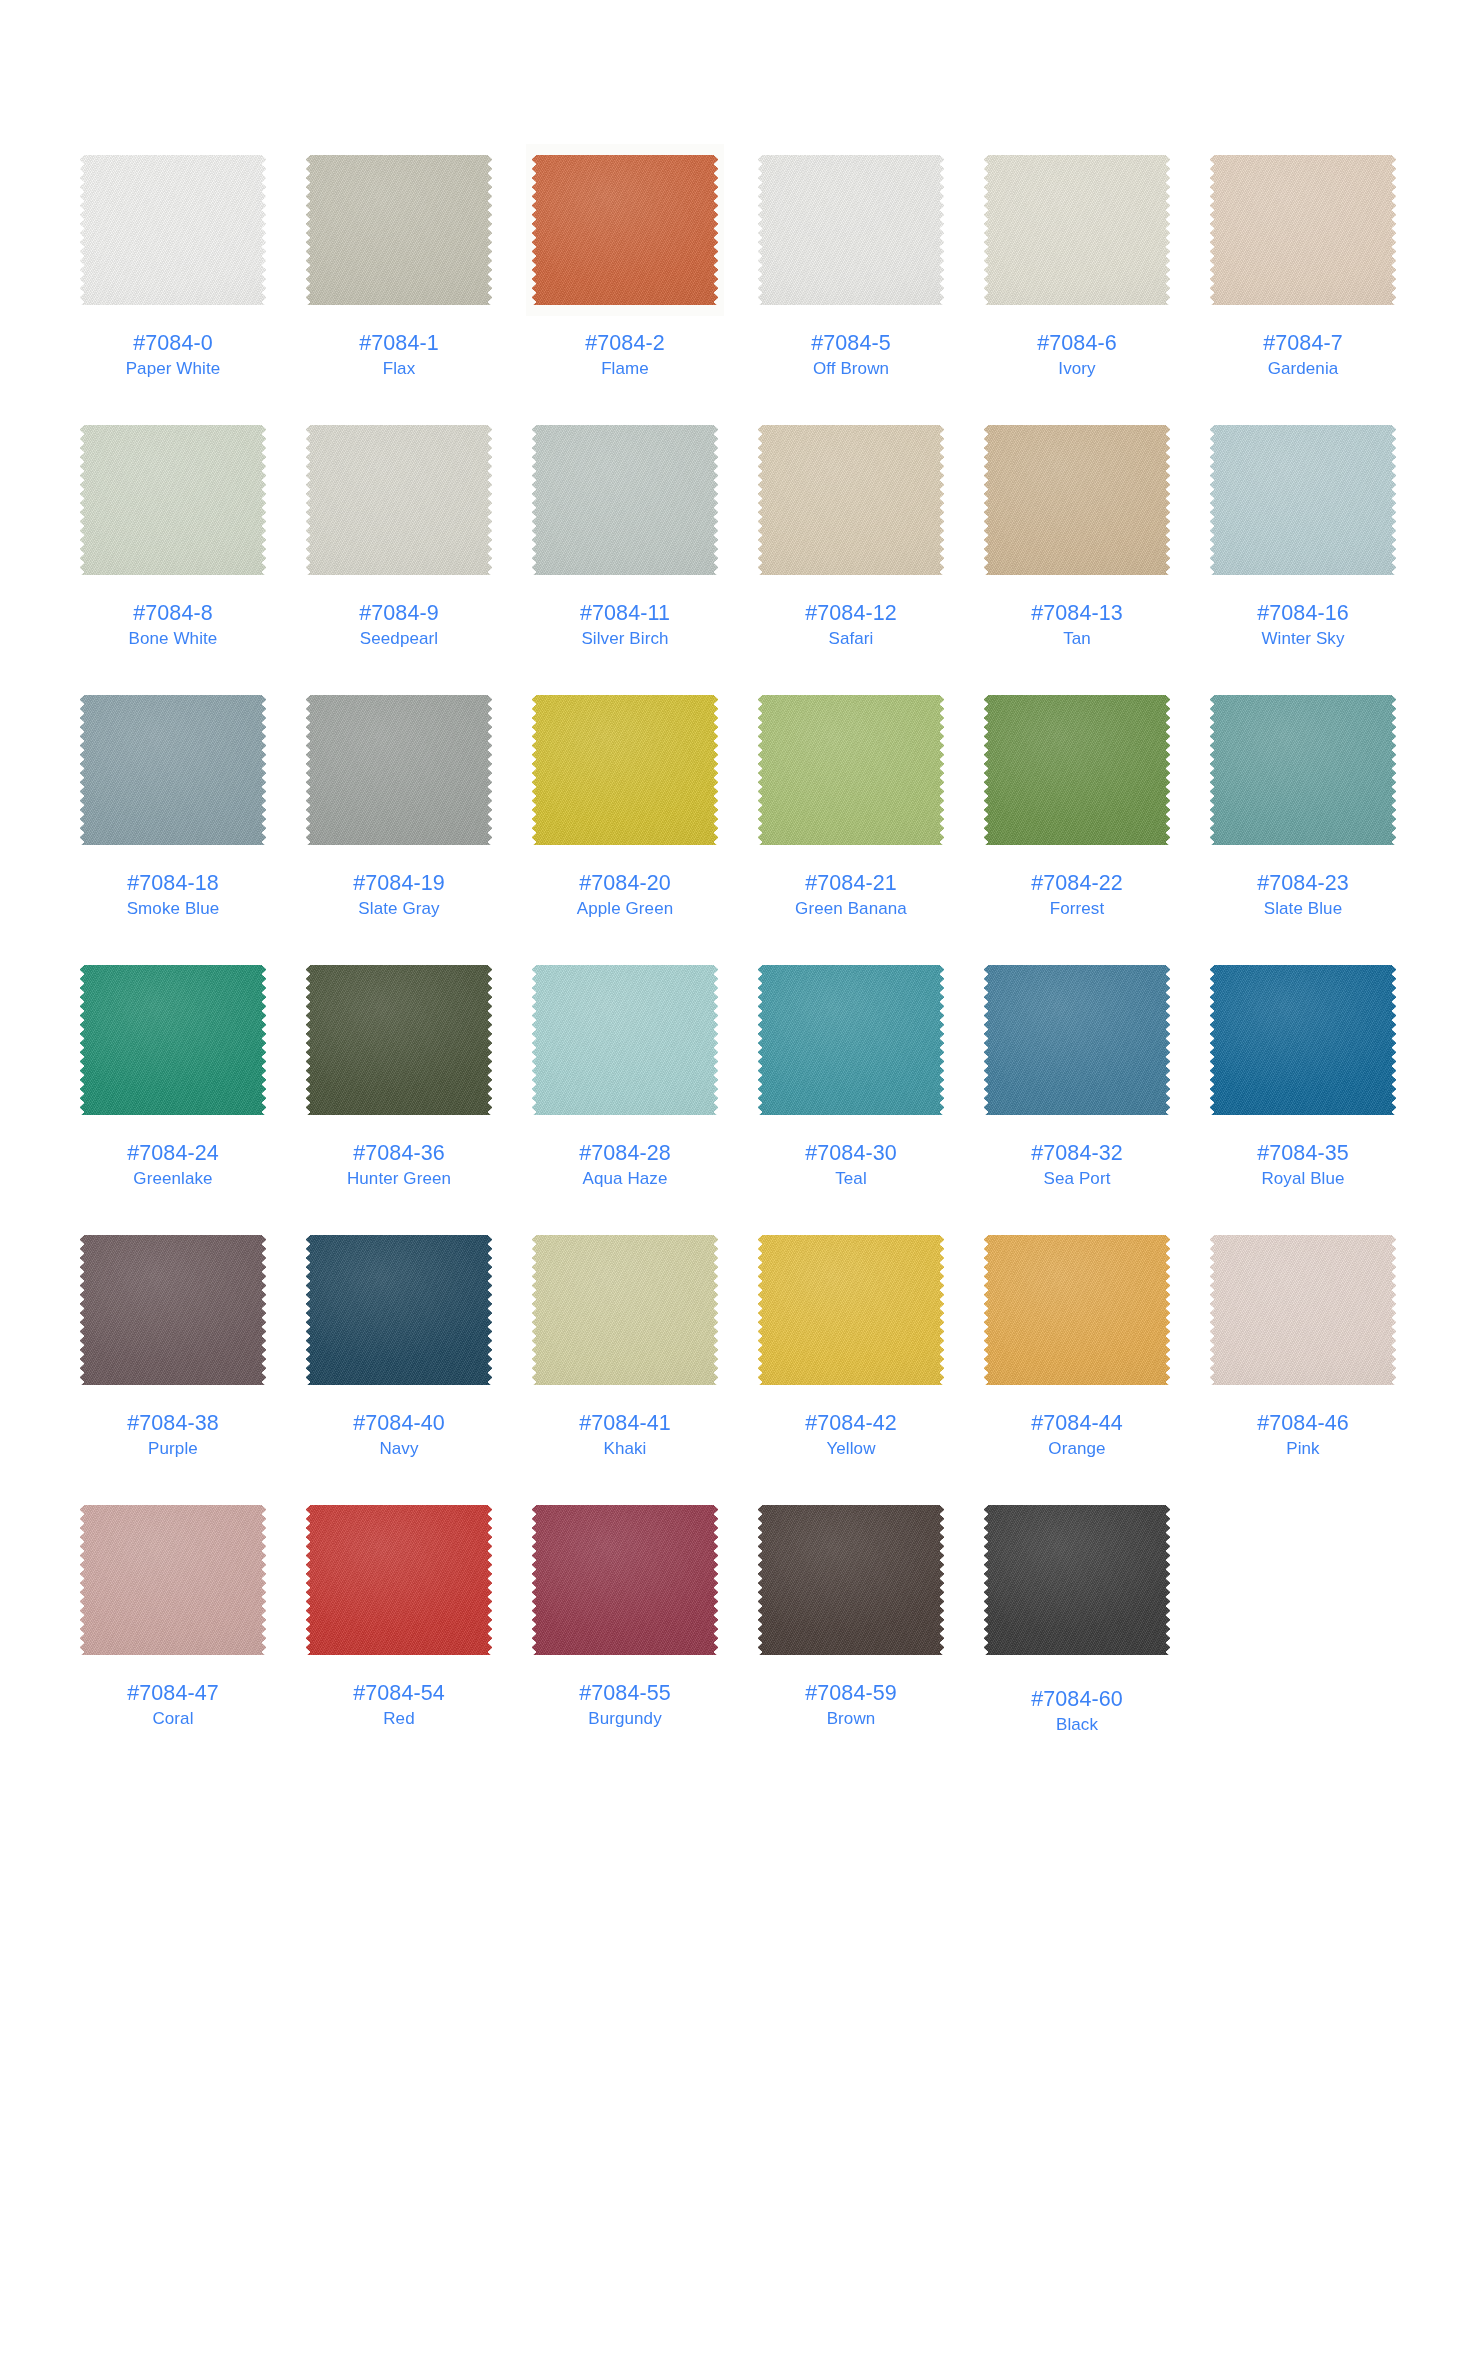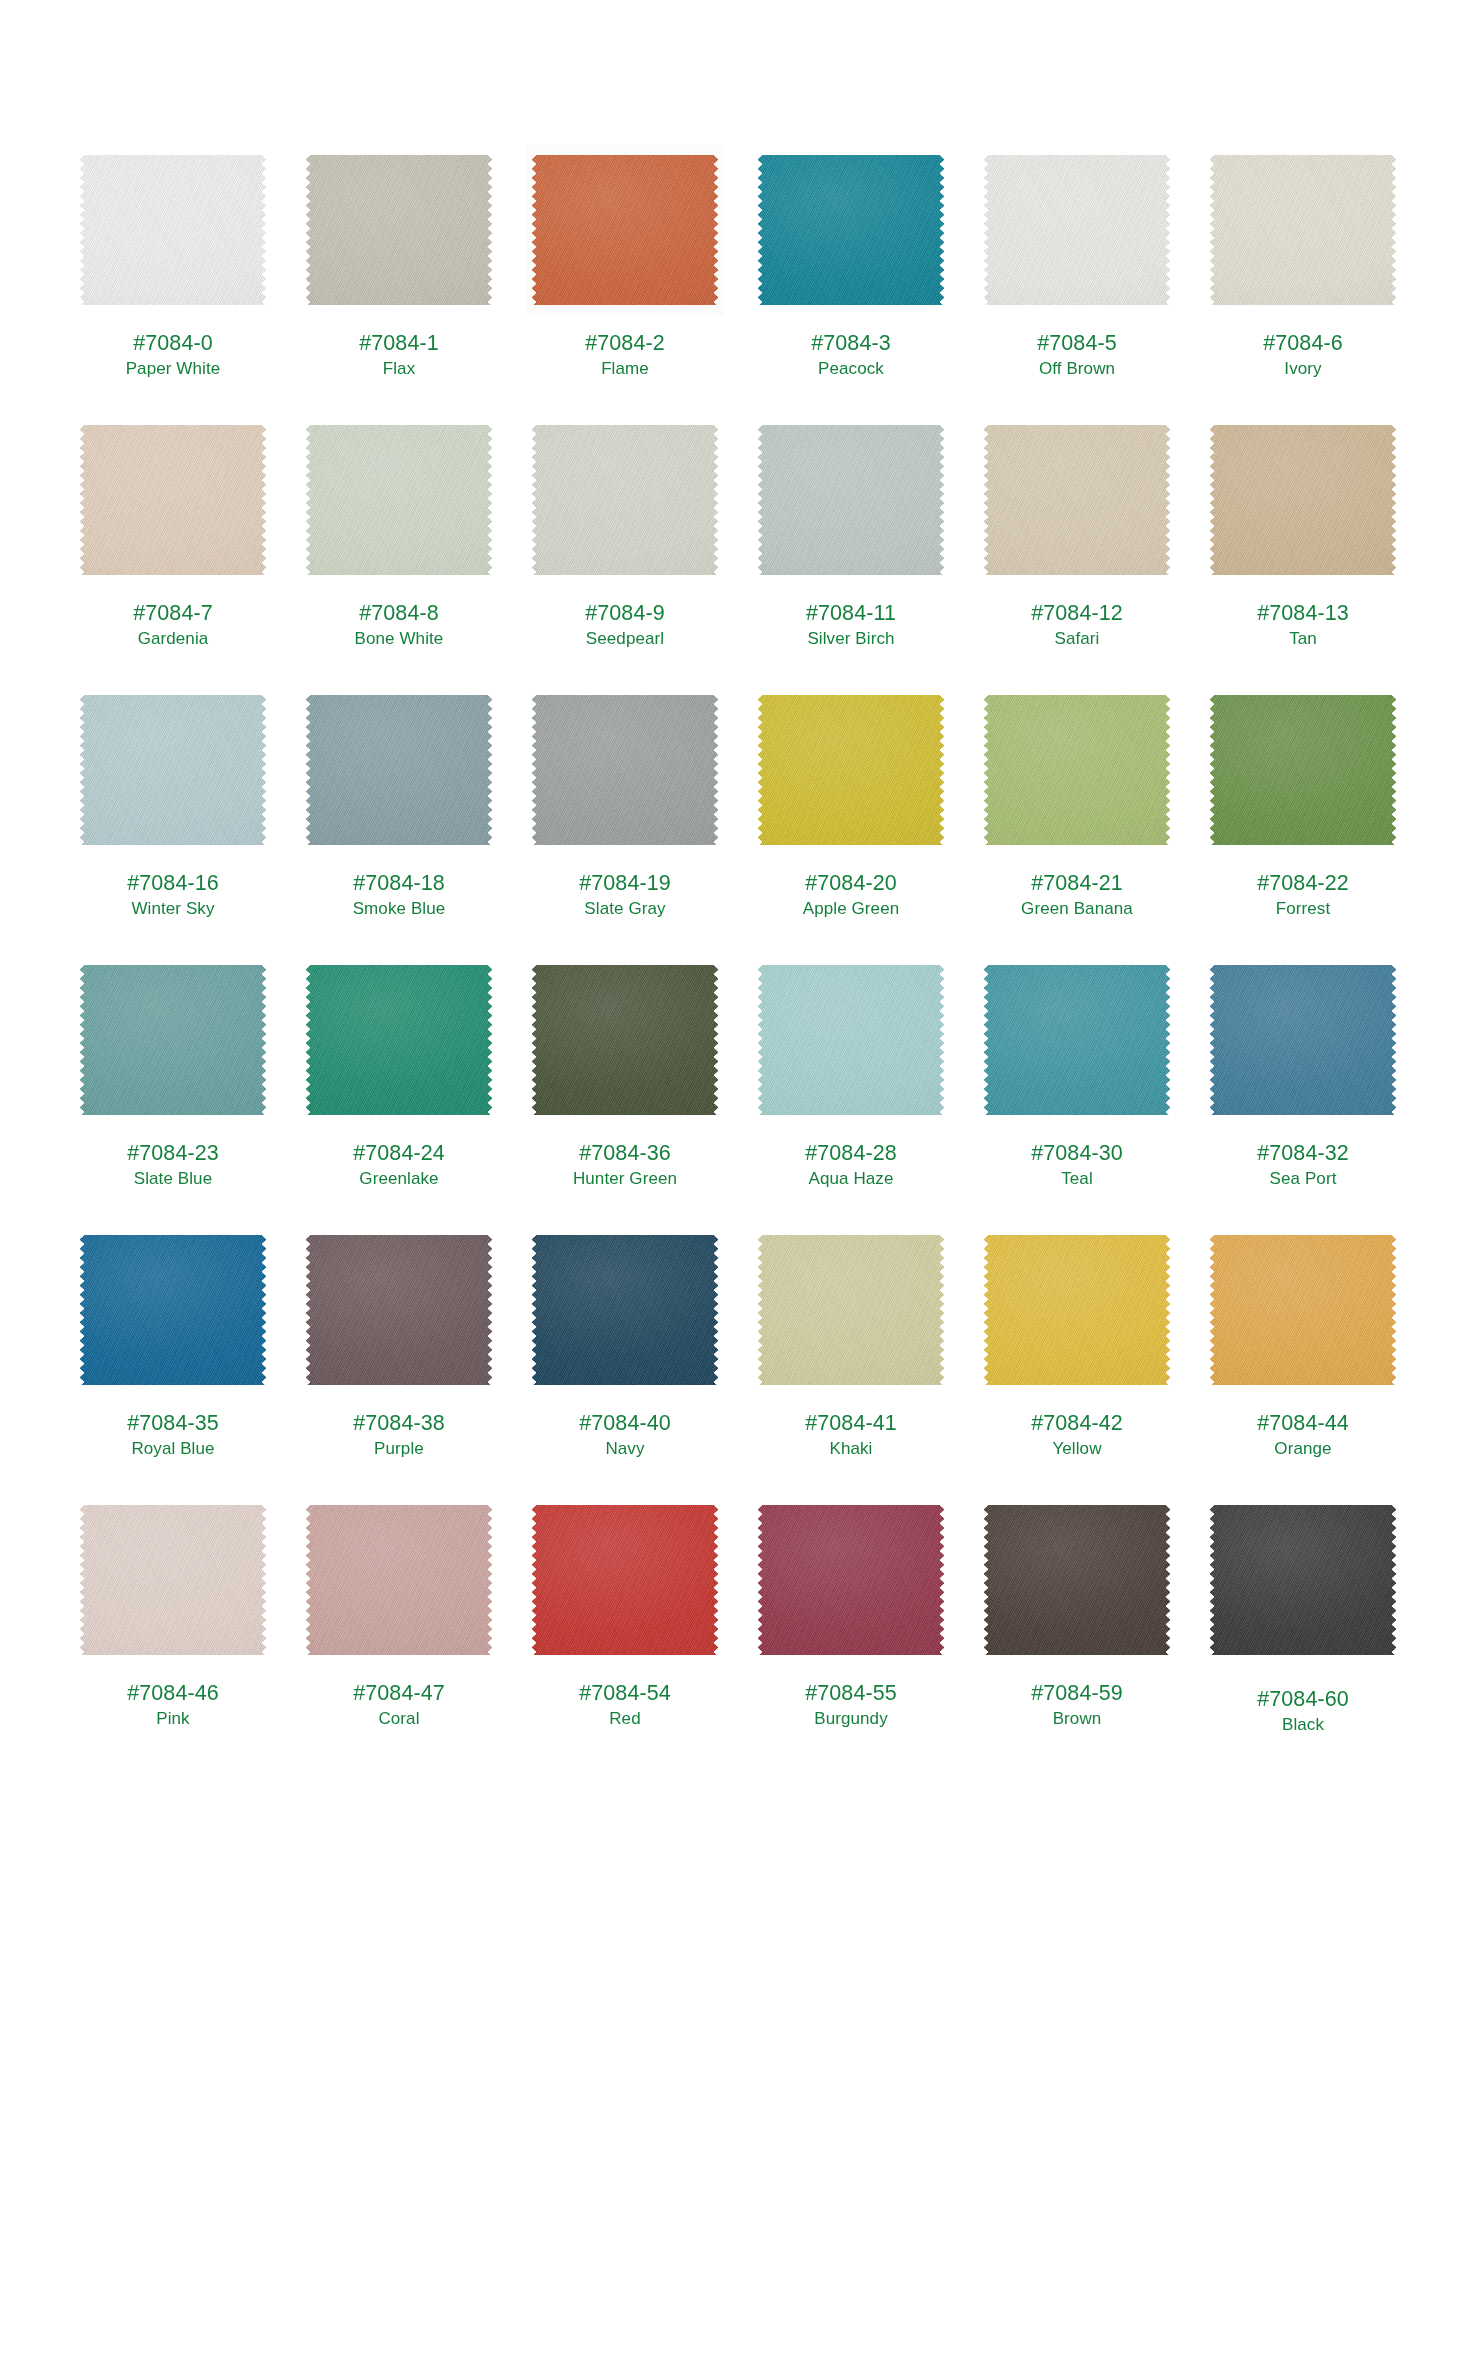--- a/index.html
+++ b/index.html
@@ -151,21 +151,21 @@
     mask-position: 0 100%;
     -webkit-mask-repeat: repeat-x;
     mask-repeat: repeat-x;
   }
 
   
   .chip-labels {
     margin-top: 20px;
     text-align: center;
     line-height: 1.30;
-    color: #15803d;
+    color: #3b82f6;
   }
   .chip-code {
     display: block;
     font-size: 21.5px;
     font-weight: 400;
     letter-spacing: 0.1px;
     white-space: nowrap;
   }
   .chip-name {
     display: block;
@@ -218,34 +218,20 @@
             <div class="teeth top" style="--c: #d1663c;"></div>
             <div class="teeth bottom" style="--c: #d1663c;"></div>
           </div>
         </div>
         <div class="chip-labels">
           <span class="chip-code">#7084-2</span>
           <span class="chip-name">Flame</span>
         </div>
       </div>
       <div class="swatch-cell">
-        <div class="chip-wrap" style="--c: #12879a;">
-          <div class="chip-halo"></div>
-          <div class="chip">
-            <div class="chip-body" style="--c: #12879a;"></div>
-            <div class="teeth top" style="--c: #12879a;"></div>
-            <div class="teeth bottom" style="--c: #12879a;"></div>
-          </div>
-        </div>
-        <div class="chip-labels">
-          <span class="chip-code">#7084-3</span>
-          <span class="chip-name">Peacock</span>
-        </div>
-      </div>
-      <div class="swatch-cell">
         <div class="chip-wrap" style="--c: #eeeeeb;">
           <div class="chip-halo"></div>
           <div class="chip">
             <div class="chip-body" style="--c: #eeeeeb;"></div>
             <div class="teeth top" style="--c: #eeeeeb;"></div>
             <div class="teeth bottom" style="--c: #eeeeeb;"></div>
           </div>
         </div>
         <div class="chip-labels">
           <span class="chip-code">#7084-5</span>

